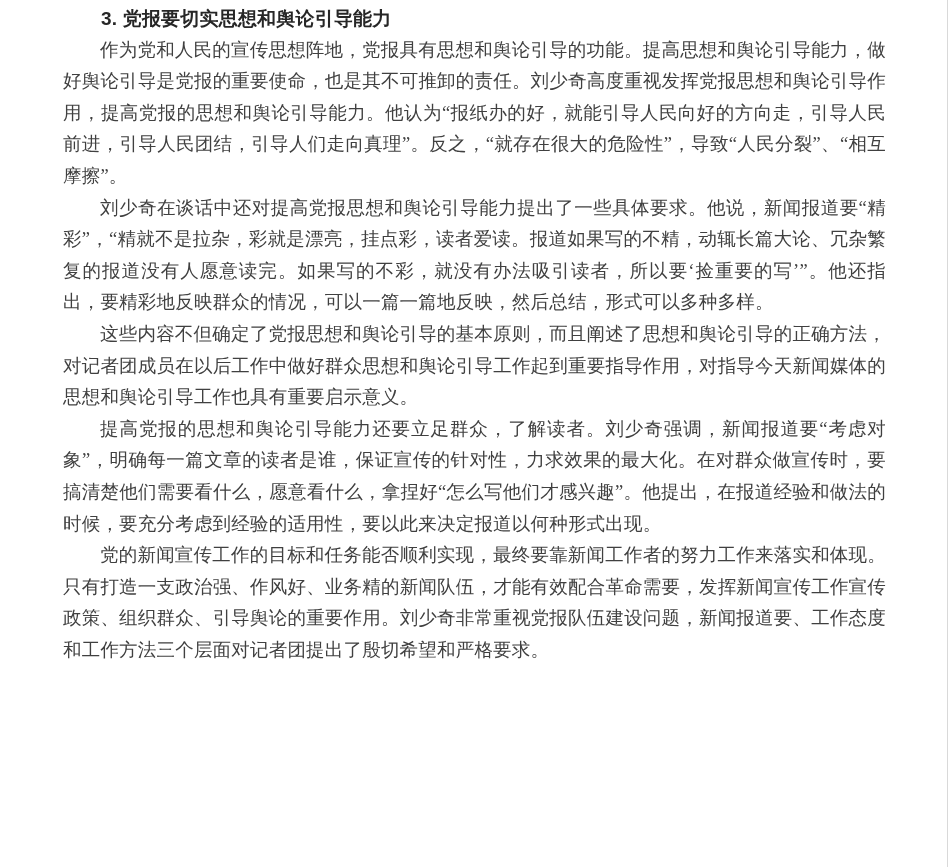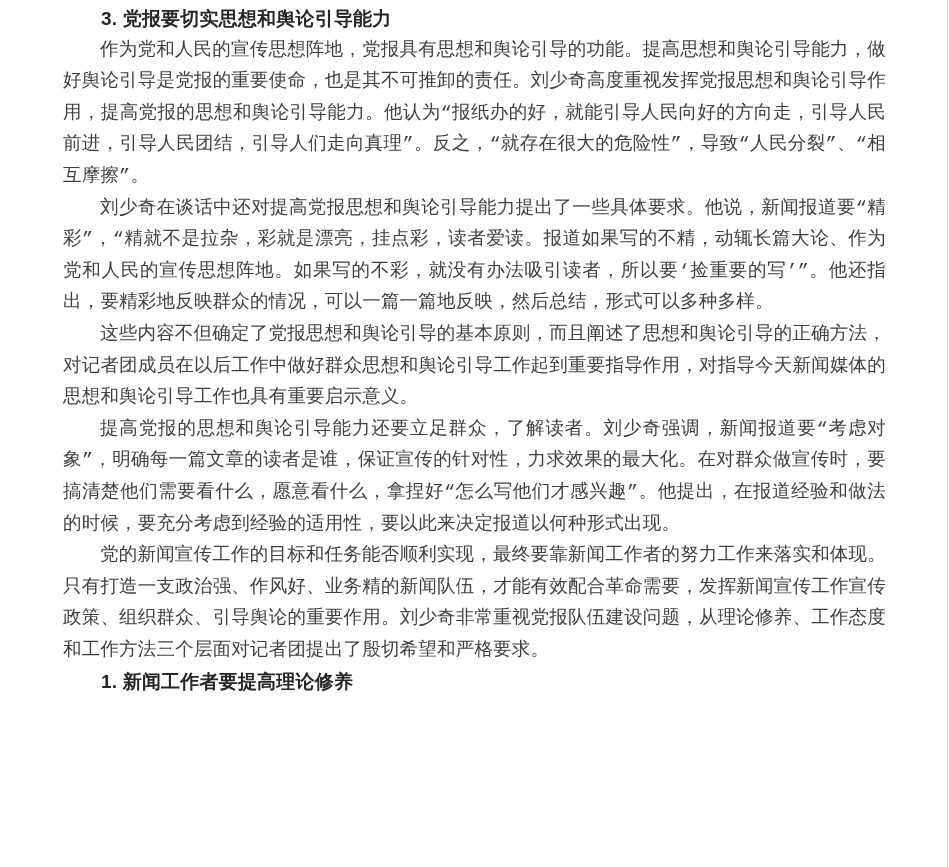--- a/index.html
+++ b/index.html
@@ -35,21 +35,21 @@
     top: 3px;
     left: 63px;
     width: 823px;
   }
   .block {
     margin: 0;
     padding: 0;
     line-height: 31.6px;
   }
   .paragraph {
-    font-family: Liberation Mono, monospace;
+    font-family: Liberation Serif, serif;
     font-size: 18.5px;
     color: #404040;
     text-align: justify;
     text-align-last: left;
     text-indent: 2em;
     letter-spacing: 0.2px;
   }
   .heading {
     font-family: "Liberation Sans", "DejaVu Sans", sans-serif;
     font-size: 19px;
@@ -60,20 +60,19 @@
     letter-spacing: 0.2px;
   }
 </style>
 </head>
 <body>
 
 <div class="page">
   <div class="content">
     <h3 class="block heading">3. 党报要切实思想和舆论引导能力</h3>
     <p class="block paragraph">作为党和人民的宣传思想阵地，党报具有思想和舆论引导的功能。提高思想和舆论引导能力，做好舆论引导是党报的重要使命，也是其不可推卸的责任。刘少奇高度重视发挥党报思想和舆论引导作用，提高党报的思想和舆论引导能力。他认为“报纸办的好，就能引导人民向好的方向走，引导人民前进，引导人民团结，引导人们走向真理”。反之，“就存在很大的危险性”，导致“人民分裂”、“相互摩擦”。</p>
-    <p class="block paragraph">刘少奇在谈话中还对提高党报思想和舆论引导能力提出了一些具体要求。他说，新闻报道要“精彩”，“精就不是拉杂，彩就是漂亮，挂点彩，读者爱读。报道如果写的不精，动辄长篇大论、作为党和人民的宣传思想阵地。如果写的不彩，就没有办法吸引读者，所以要‘捡重要的写’”。他还指出，要精彩地反映群众的情况，可以一篇一篇地反映，然后总结，形式可以多种多样。</p>
+    <p class="block paragraph">刘少奇在谈话中还对提高党报思想和舆论引导能力提出了一些具体要求。他说，新闻报道要“精彩”，“精就不是拉杂，彩就是漂亮，挂点彩，读者爱读。报道如果写的不精，动辄长篇大论、冗杂繁复的报道没有人愿意读完。如果写的不彩，就没有办法吸引读者，所以要‘捡重要的写’”。他还指出，要精彩地反映群众的情况，可以一篇一篇地反映，然后总结，形式可以多种多样。</p>
     <p class="block paragraph">这些内容不但确定了党报思想和舆论引导的基本原则，而且阐述了思想和舆论引导的正确方法，对记者团成员在以后工作中做好群众思想和舆论引导工作起到重要指导作用，对指导今天新闻媒体的思想和舆论引导工作也具有重要启示意义。</p>
     <p class="block paragraph">提高党报的思想和舆论引导能力还要立足群众，了解读者。刘少奇强调，新闻报道要“考虑对象”，明确每一篇文章的读者是谁，保证宣传的针对性，力求效果的最大化。在对群众做宣传时，要搞清楚他们需要看什么，愿意看什么，拿捏好“怎么写他们才感兴趣”。他提出，在报道经验和做法的时候，要充分考虑到经验的适用性，要以此来决定报道以何种形式出现。</p>
-    <p class="block paragraph">党的新闻宣传工作的目标和任务能否顺利实现，最终要靠新闻工作者的努力工作来落实和体现。只有打造一支政治强、作风好、业务精的新闻队伍，才能有效配合革命需要，发挥新闻宣传工作宣传政策、组织群众、引导舆论的重要作用。刘少奇非常重视党报队伍建设问题，从理论修养、工作态度和工作方法三个层面对记者团提出了殷切希望和严格要求。</p>
-    <h3 class="block heading">1. 新闻工作者要提高理论修养</h3>
+    <p class="block paragraph">党的新闻宣传工作的目标和任务能否顺利实现，最终要靠新闻工作者的努力工作来落实和体现。只有打造一支政治强、作风好、业务精的新闻队伍，才能有效配合革命需要，发挥新闻宣传工作宣传政策、组织群众、引导舆论的重要作用。刘少奇非常重视党报队伍建设问题，新闻报道要、工作态度和工作方法三个层面对记者团提出了殷切希望和严格要求。</p>
   </div>
   <div class="page-right-border"></div>
 </div>
 
 </body></html>

